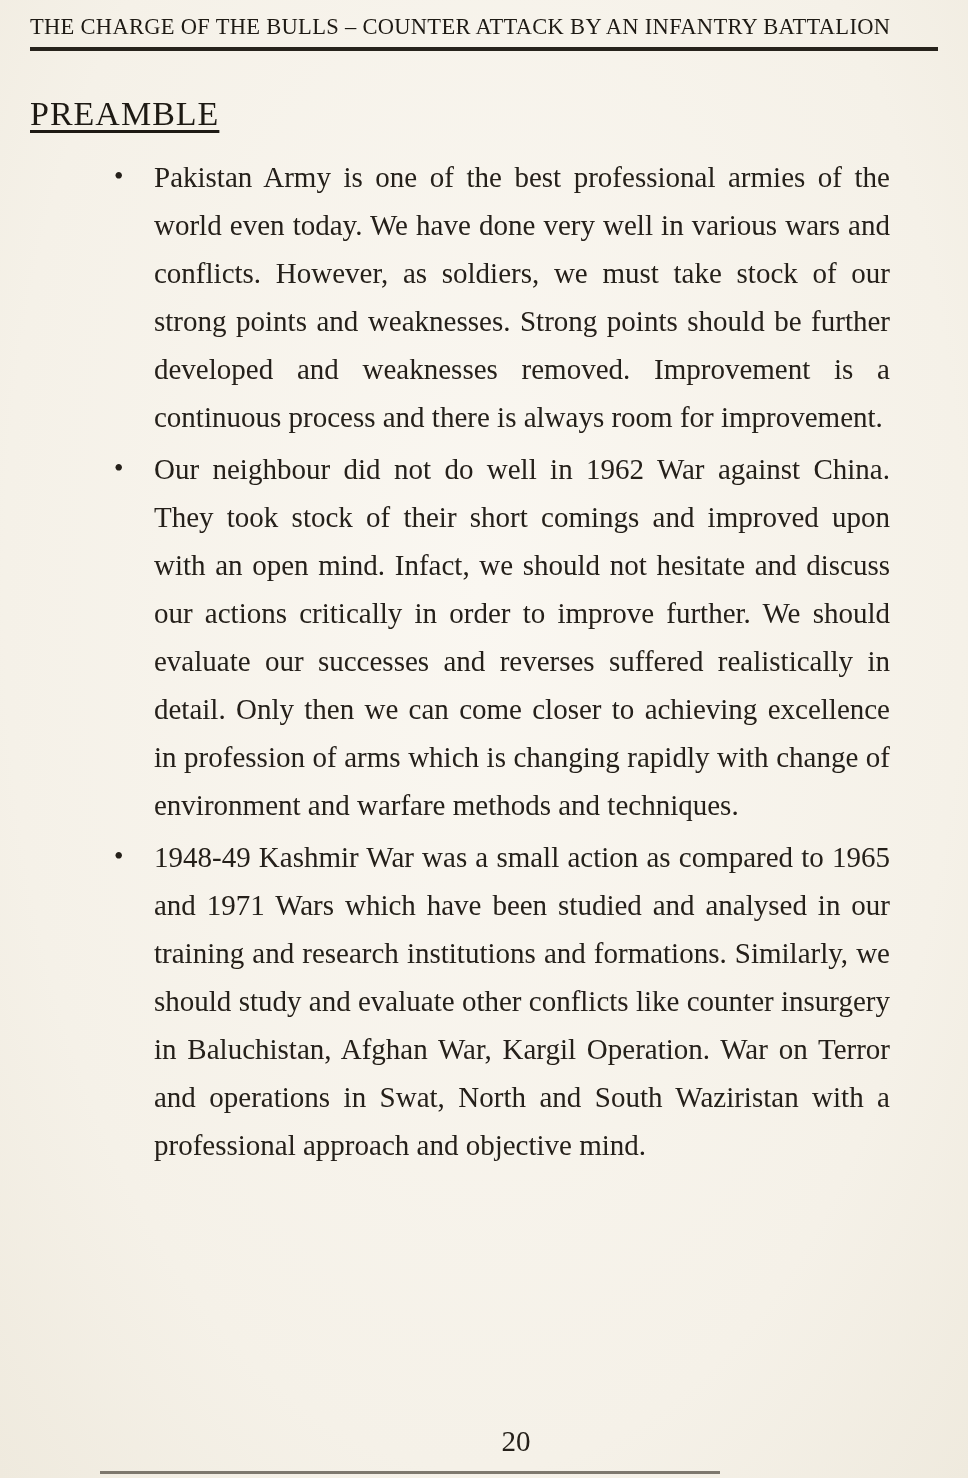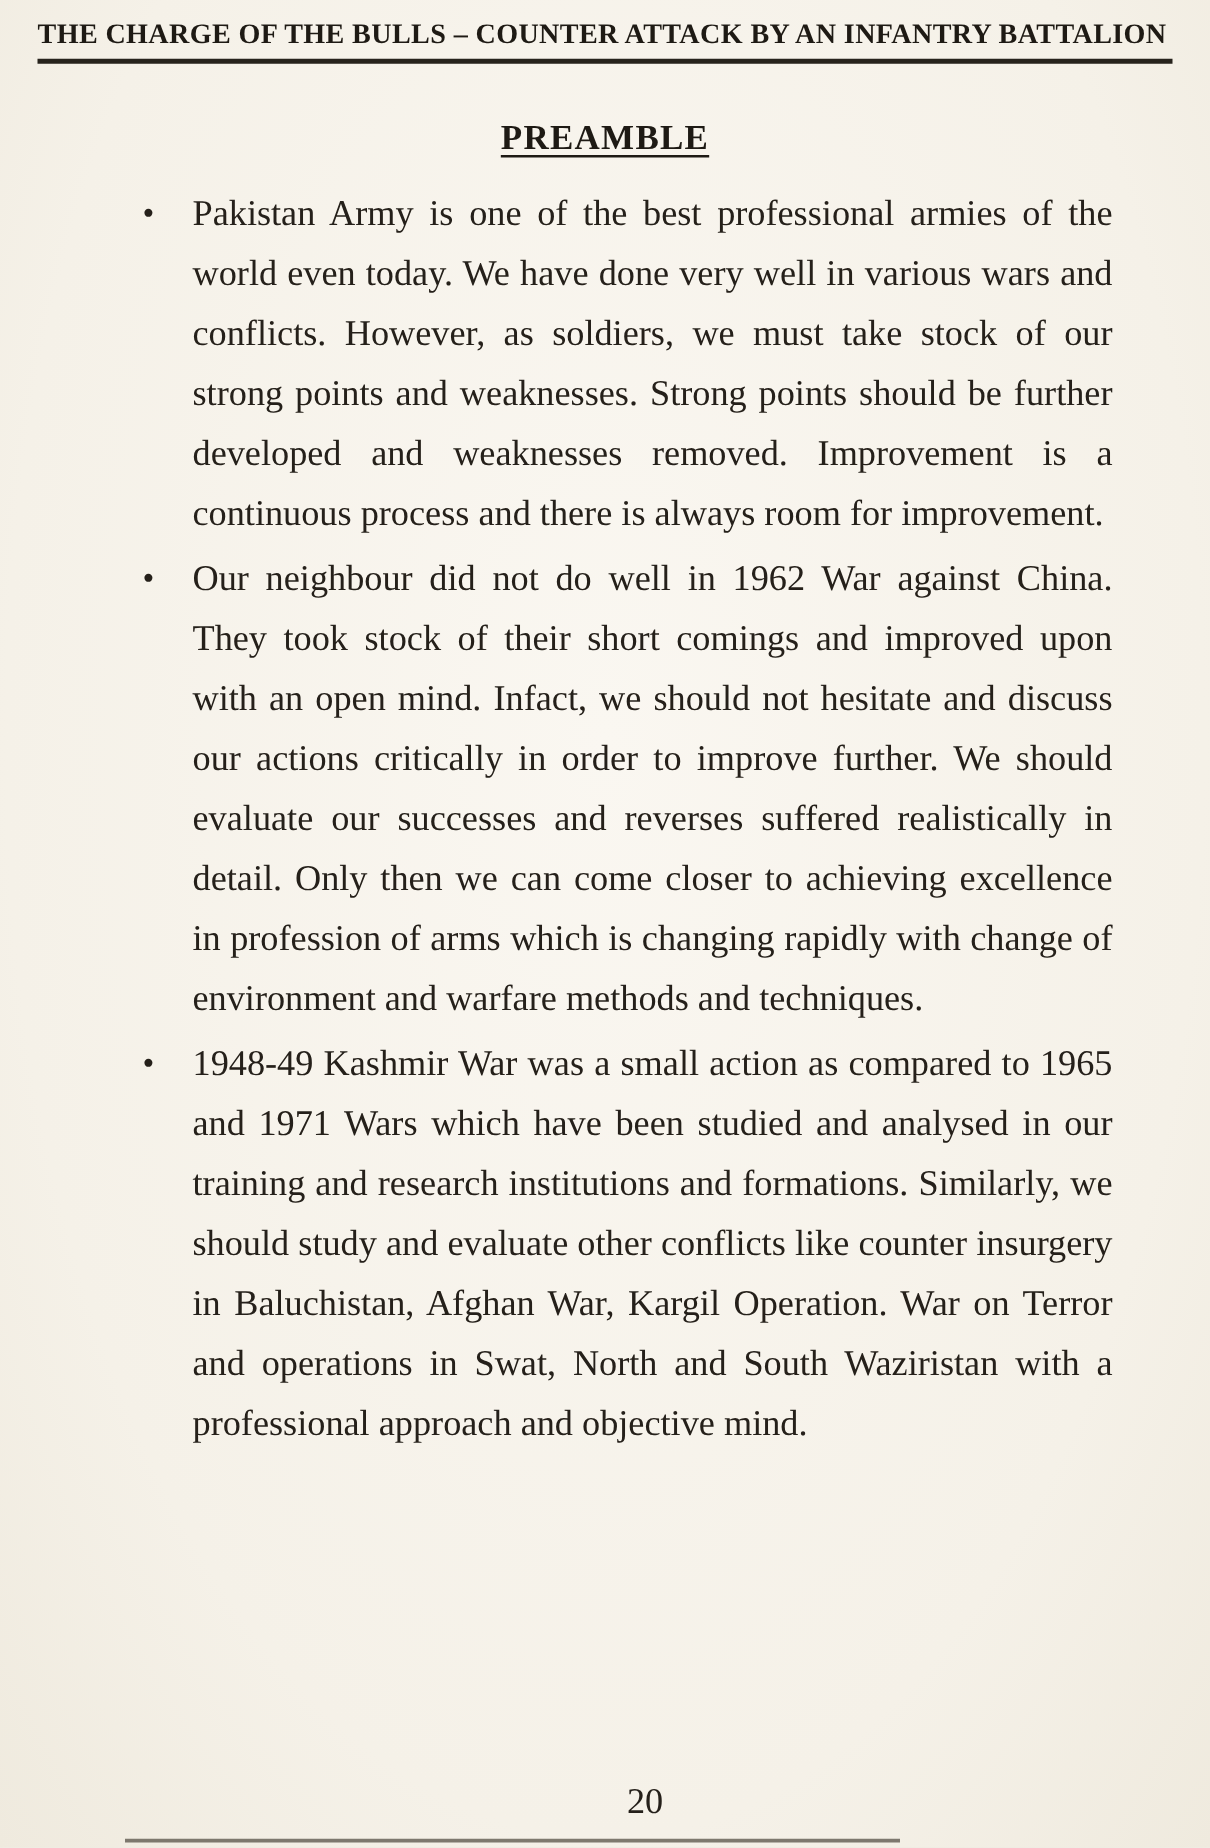--- a/index.html
+++ b/index.html
@@ -14,34 +14,33 @@
     margin: 0 auto;
     background: #f8f5ee;
     background-image: radial-gradient(ellipse at 50% 40%, #faf7f1 0%, #f5f1e8 70%, #efeade 100%);
     color: #221e18;
     font-family: "Liberation Serif", serif;
     box-sizing: border-box;
     padding: 14px 30px 0 30px;
     overflow: hidden;
   }
   .running-header {
-    font-weight: bold;
+    font-weight: normal;
     font-size: 22.5px;
     letter-spacing: 0.3px;
     white-space: nowrap;
     color: #1e1a14;
   }
   .header-rule {
     margin-top: 7px;
     border-bottom: 4px solid #27231c;
   }
   .page-title {
-    text-align: center;
-    font-size: 28px;
-    font-weight: bold;
+    font-size: 34px;
+    font-weight: normal;
     letter-spacing: 1px;
     text-decoration: underline;
     text-underline-offset: 5px;
     margin: 44px 0 20px 0;
     color: #1e1a14;
   }
   .bullets {
     list-style: none;
     margin: 0 48px 0 80px;
     padding: 0;

